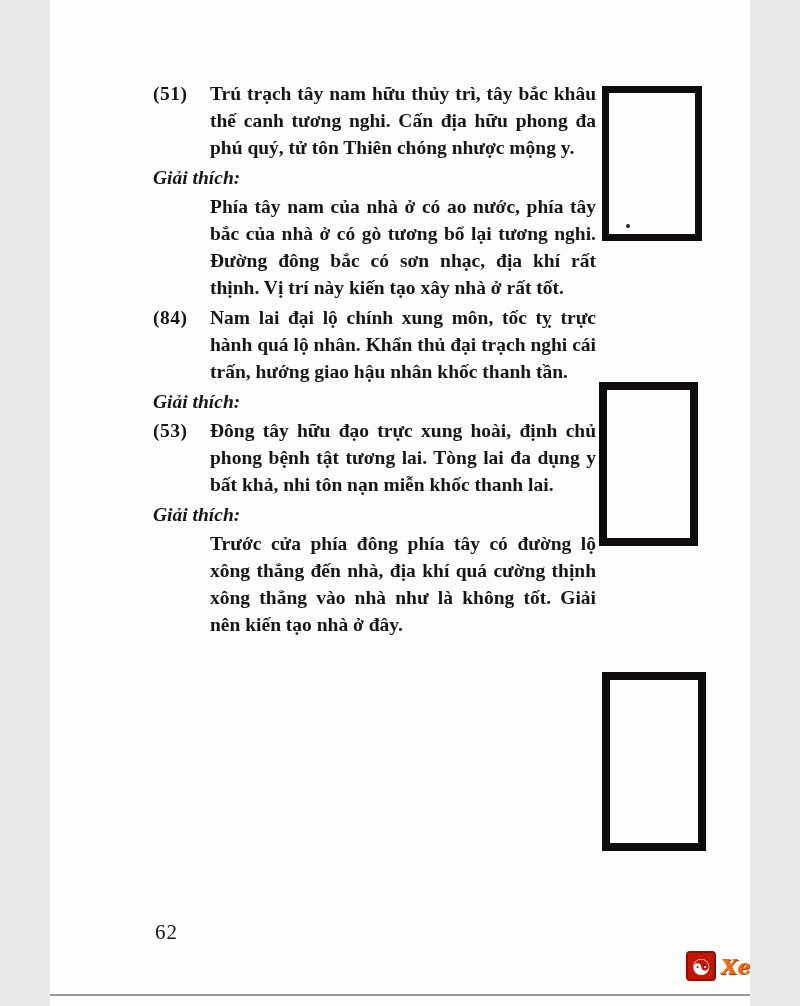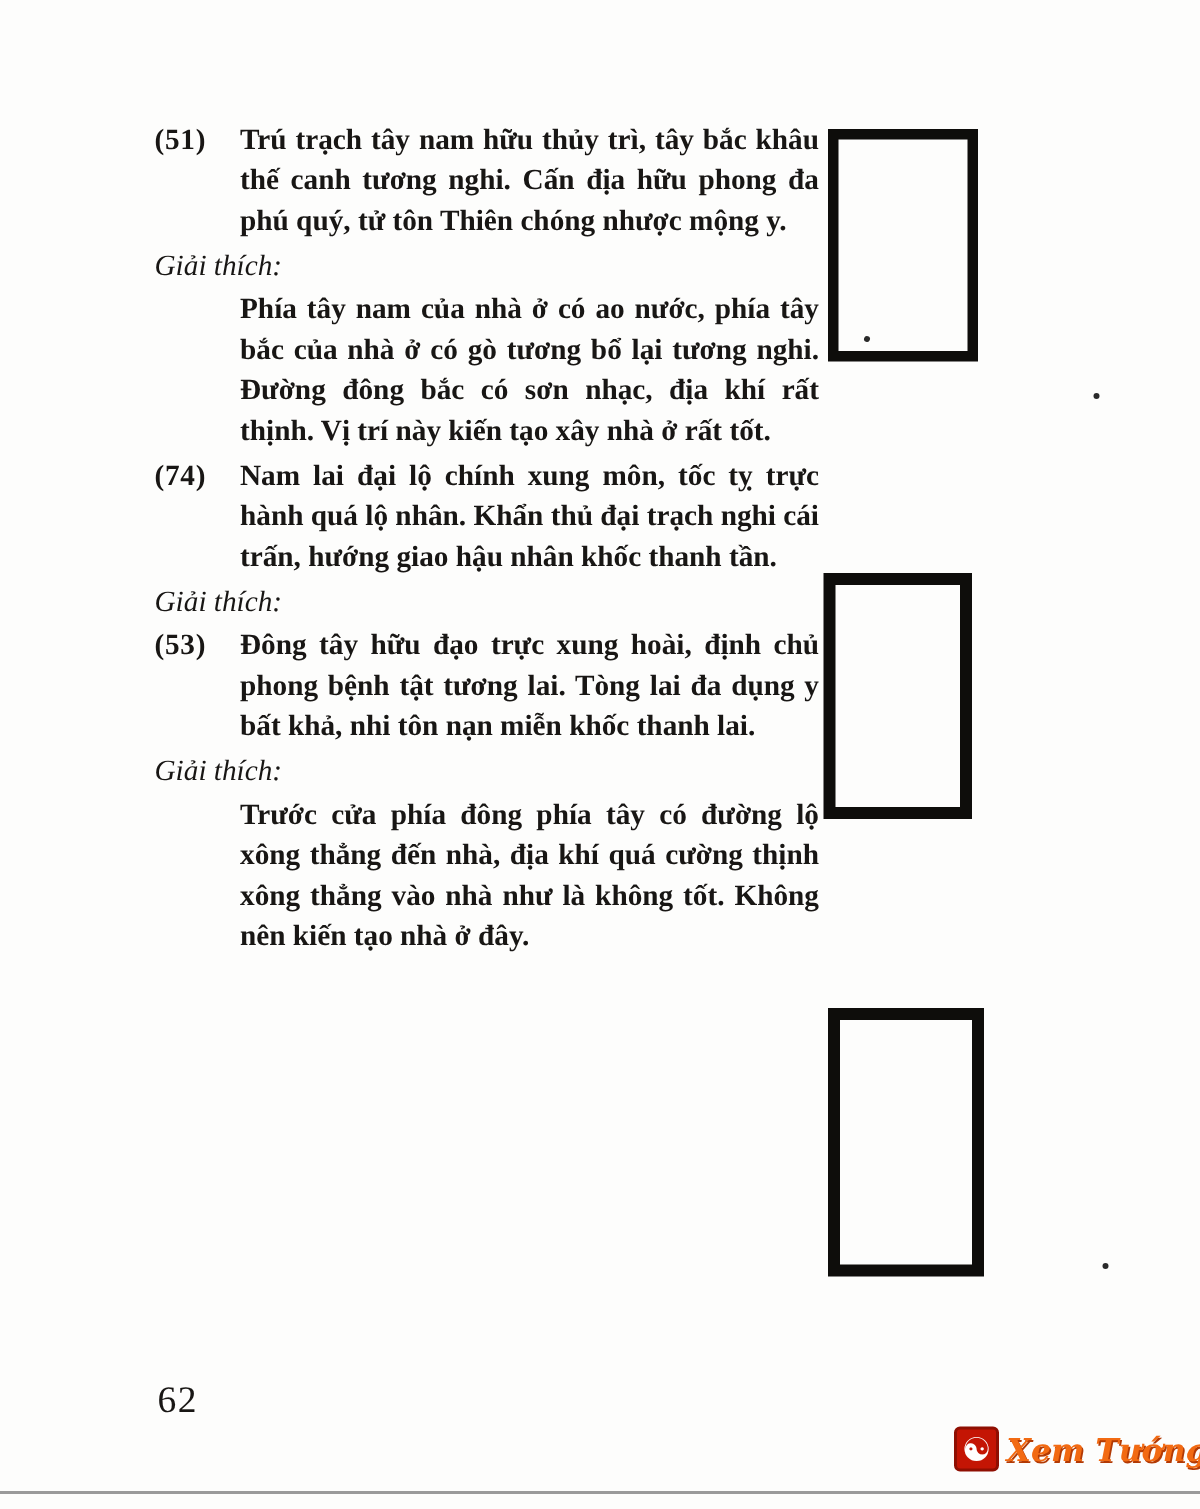--- a/index.html
+++ b/index.html
@@ -1,18 +1,18 @@
 <!DOCTYPE html>
 <html><head>
 <meta charset="utf-8">
 <style>
   html, body { margin: 0; padding: 0; background: #e9e9e9; }
   .page {
     position: relative;
-    width: 800px;
+    width: 700px;
     height: 1006px;
     margin: 0 auto;
     background: #fdfdfc;
     font-family: "Liberation Serif", serif;
     color: #181614;
     overflow: hidden;
   }
   .content {
     position: absolute;
     left: 103px;
@@ -20,21 +20,21 @@
     width: 443px;
     font-size: 19.5px;
     line-height: 27px;
     font-weight: bold;
   }
   .entry-verse { display: flex; align-items: flex-start; }
   .entry-num { width: 57px; flex: none; letter-spacing: 0.5px; }
   .entry-text { flex: 1 1 auto; text-align: justify; }
   .gt-label {
     font-style: italic;
-    font-weight: normal;
+    font-weight: bold;
     margin: 3px 0 2px 0;
   }
   .explanation {
     margin-left: 57px;
     text-align: justify;
     margin-bottom: 3px;
   }
   .figure-box {
     position: absolute;
     border: 7px solid #0e0d0b;
@@ -49,21 +49,21 @@
     background: #2a2a2a;
     border-radius: 50%;
   }
   .speck-a { left: 576px; top: 224px; width: 4px; height: 4px; transform: rotate(20deg); }
   .speck-b { left: 729px; top: 262px; width: 4px; height: 4px; }
   .speck-c { left: 735px; top: 842px; width: 4px; height: 4px; }
   .page-number {
     position: absolute;
     left: 105px;
     top: 920px;
-    font-size: 25px;
+    font-size: 21px;
     letter-spacing: 1px;
   }
   .watermark {
     position: absolute;
     left: 636px;
     top: 951px;
     display: flex;
     align-items: center;
     gap: 5px;
   }
@@ -109,33 +109,33 @@
       <div class="entry-verse">
         <span class="entry-num">(51)</span>
         <span class="entry-text">Trú trạch tây nam hữu thủy trì, tây bắc khâu thế canh tương nghi. Cấn địa hữu phong đa phú quý, tử tôn Thiên chóng nhược mộng y.</span>
       </div>
       <div class="gt-label">Giải thích:</div>
       <div class="explanation">Phía tây nam của nhà ở có ao nước, phía tây bắc của nhà ở có gò tương bổ lại tương nghi. Đường đông bắc có sơn nhạc, địa khí rất thịnh. Vị trí này kiến tạo xây nhà ở rất tốt.</div>
     </div>
 
     <div class="entry">
       <div class="entry-verse">
-        <span class="entry-num">(74)</span>
+        <span class="entry-num">(84)</span>
         <span class="entry-text">Nam lai đại lộ chính xung môn, tốc tỵ trực hành quá lộ nhân. Khẩn thủ đại trạch nghi cái trấn, hướng giao hậu nhân khốc thanh tần.</span>
       </div>
       <div class="gt-label">Giải thích:</div>
     </div>
 
     <div class="entry">
       <div class="entry-verse">
         <span class="entry-num">(53)</span>
         <span class="entry-text">Đông tây hữu đạo trực xung hoài, định chủ phong bệnh tật tương lai. Tòng lai đa dụng y bất khả, nhi tôn nạn miễn khốc thanh lai.</span>
       </div>
       <div class="gt-label">Giải thích:</div>
-      <div class="explanation">Trước cửa phía đông phía tây có đường lộ xông thẳng đến nhà, địa khí quá cường thịnh xông thẳng vào nhà như là không tốt. Không nên kiến tạo nhà ở đây.</div>
+      <div class="explanation">Trước cửa phía đông phía tây có đường lộ xông thẳng đến nhà, địa khí quá cường thịnh xông thẳng vào nhà như là không tốt. Giải nên kiến tạo nhà ở đây.</div>
     </div>
 
   </div>
 
   <div class="figure-box fig1"></div>
   <div class="figure-box fig2"></div>
   <div class="figure-box fig3"></div>
 
   <span class="speck speck-a"></span>
   <span class="speck speck-b"></span>

